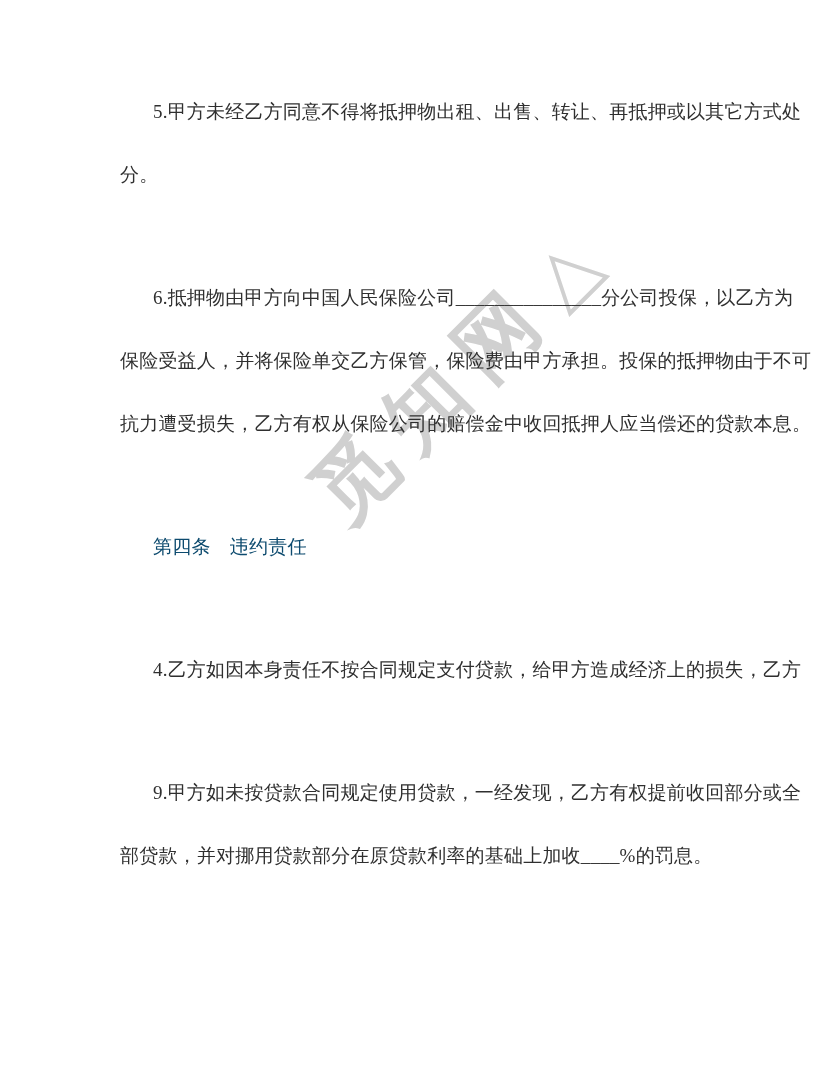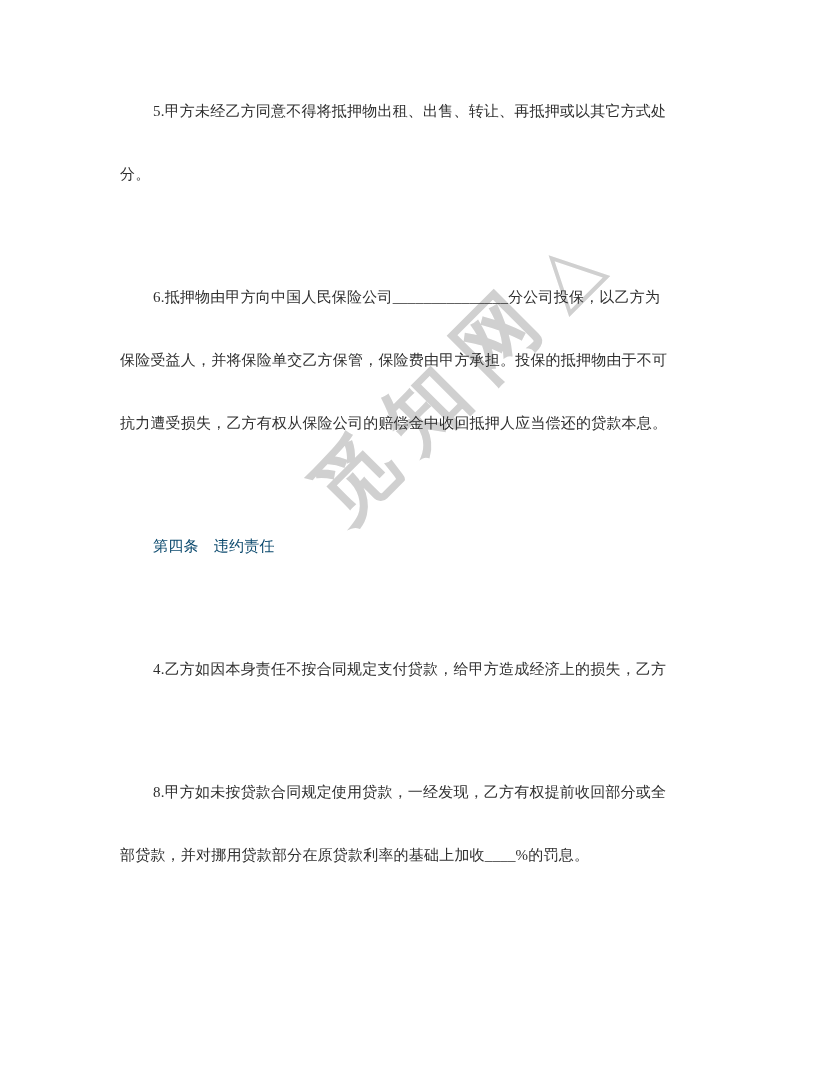--- a/index.html
+++ b/index.html
@@ -45,21 +45,21 @@
     left: 120px;
     top: 80px;
     width: 600px;
     z-index: 1;
   }
   .para {
     margin: 0 0 60px 0;
   }
   .para:last-child { margin-bottom: 0; }
   .line {
-    font-size: 15px;
+    font-size: 19px;
     line-height: 63px;
     color: #2f2f2f;
     white-space: nowrap;
     letter-spacing: 0.2px;
   }
   .para .line:first-child {
     text-indent: 33px; 
   }
   .para.heading .line {
     color: #0c4a6e;
@@ -85,18 +85,18 @@
         <div class="line">保险受益人，并将保险单交乙方保管，保险费由甲方承担。投保的抵押物由于不可</div>
         <div class="line">抗力遭受损失，乙方有权从保险公司的赔偿金中收回抵押人应当偿还的贷款本息。</div>
       </div>
       <div class="para heading">
         <div class="line">第四条　违约责任</div>
       </div>
       <div class="para clause">
         <div class="line">4.乙方如因本身责任不按合同规定支付贷款，给甲方造成经济上的损失，乙方</div>
       </div>
       <div class="para clause">
-        <div class="line">8.甲方如未按贷款合同规定使用贷款，一经发现，乙方有权提前收回部分或全</div>
+        <div class="line">9.甲方如未按贷款合同规定使用贷款，一经发现，乙方有权提前收回部分或全</div>
         <div class="line">部贷款，并对挪用贷款部分在原贷款利率的基础上加收____%的罚息。</div>
       </div>
     </div>
 
 </div>
 
 </body></html>

